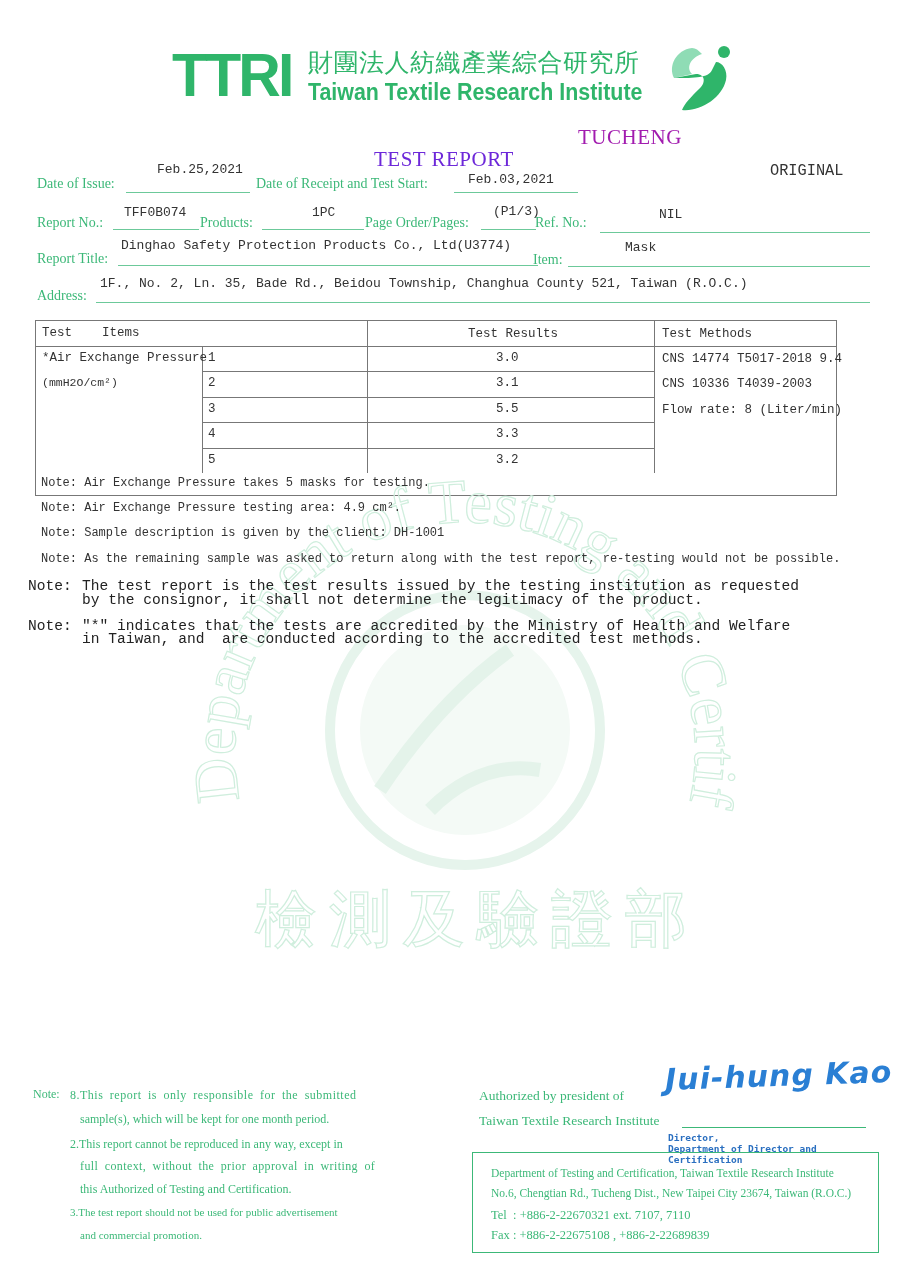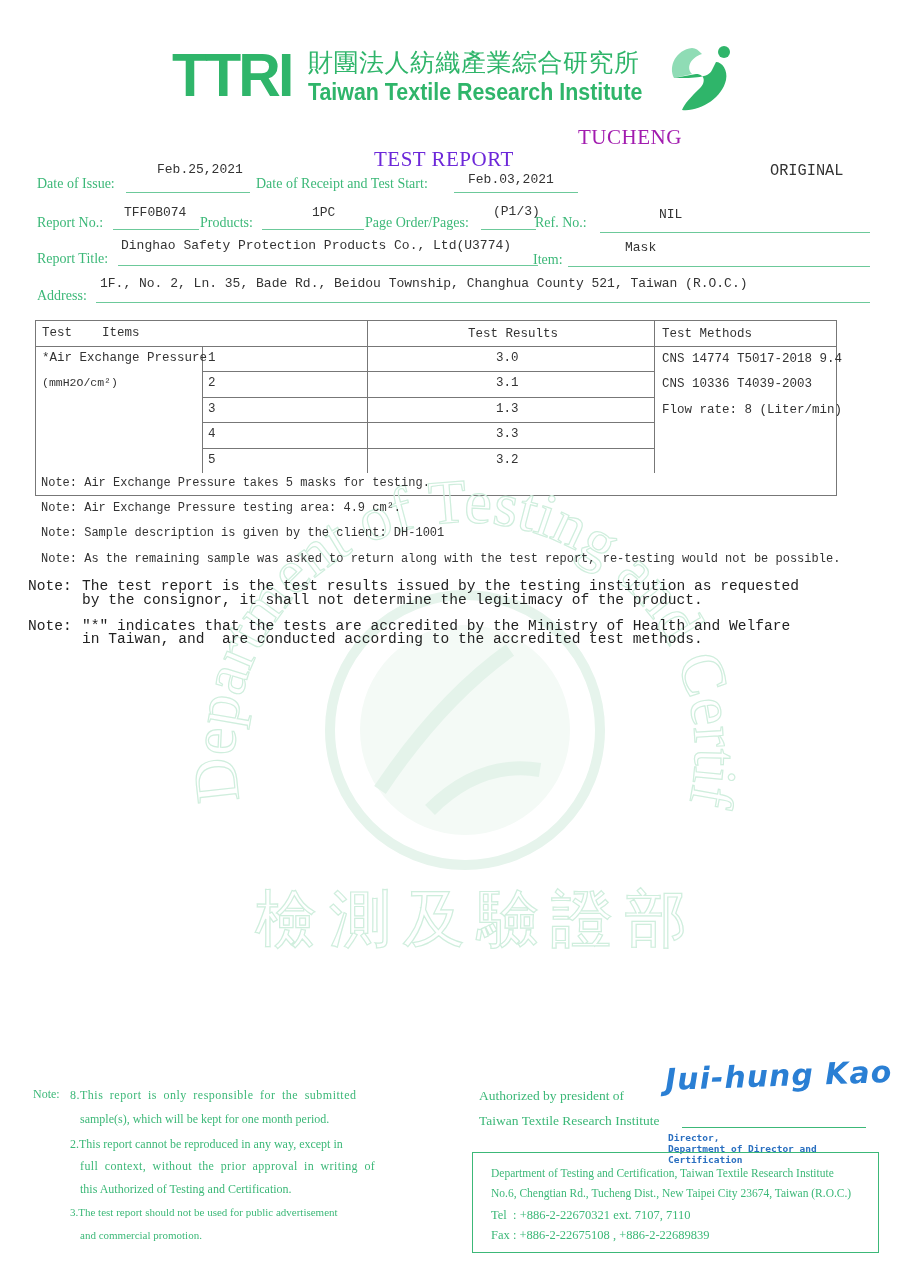--- a/index.html
+++ b/index.html
@@ -110,21 +110,21 @@
   <div class="tcell" style="left:6px; top:55px; font-size:11.5px;">(mmH2O/cm²)</div>
 
   <div class="tcell" style="left:172px; top:30px;">1</div>
   <div class="tcell" style="left:172px; top:55px;">2</div>
   <div class="tcell" style="left:172px; top:81px;">3</div>
   <div class="tcell" style="left:172px; top:106px;">4</div>
   <div class="tcell" style="left:172px; top:132px;">5</div>
 
   <div class="tcell" style="left:460px; top:30px;">3.0</div>
   <div class="tcell" style="left:460px; top:55px;">3.1</div>
-  <div class="tcell" style="left:460px; top:81px;">1.3</div>
+  <div class="tcell" style="left:460px; top:81px;">5.5</div>
   <div class="tcell" style="left:460px; top:106px;">3.3</div>
   <div class="tcell" style="left:460px; top:132px;">3.2</div>
 
   <div class="tcell" style="left:626px; top:31px;">CNS 14774 T5017-2018 9.4</div>
   <div class="tcell" style="left:626px; top:56px;">CNS 10336 T4039-2003</div>
   <div class="tcell" style="left:626px; top:82px;">Flow rate: 8 (Liter/min)</div>
 </div>
 
 <svg class="abs" id="watermark" viewBox="0 0 560 520">
   <defs>

